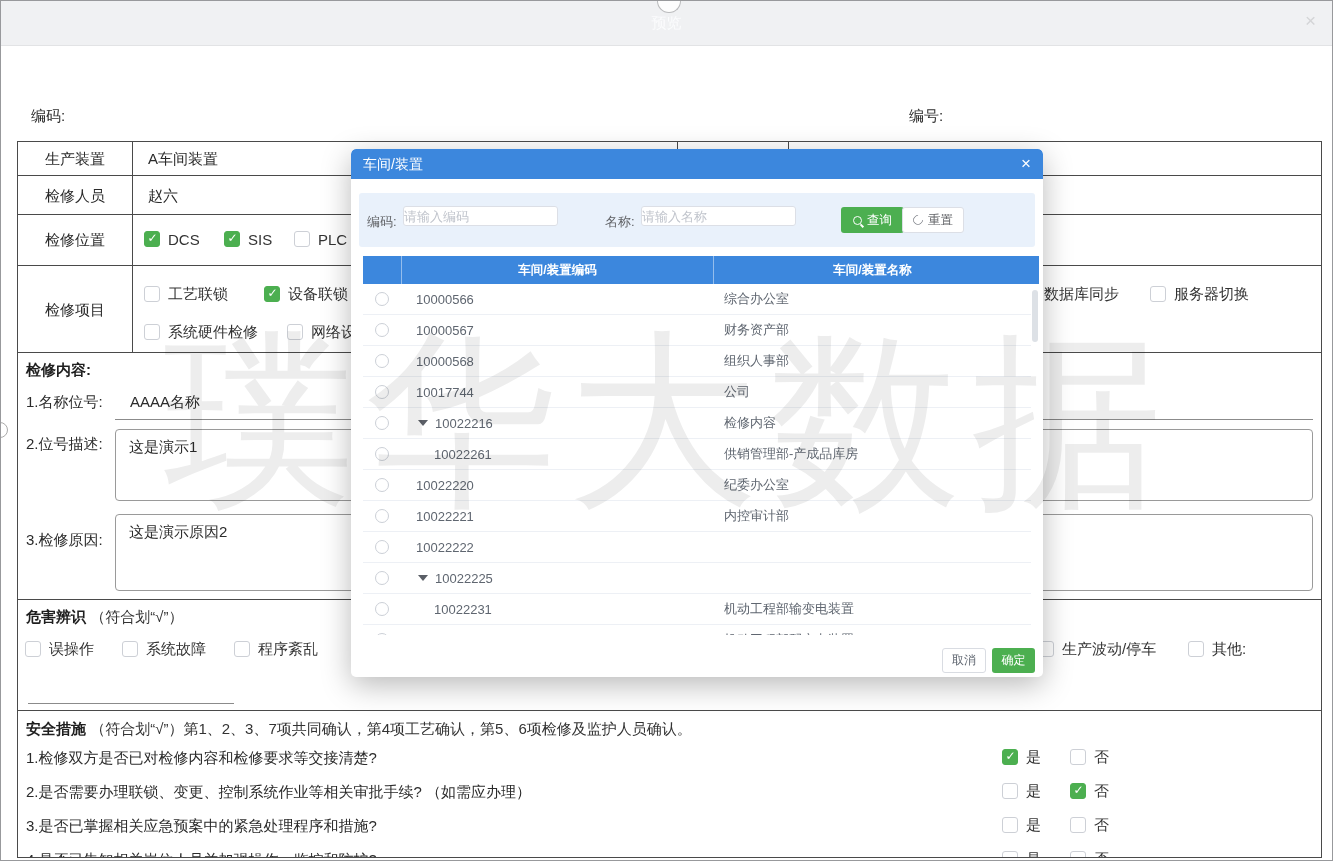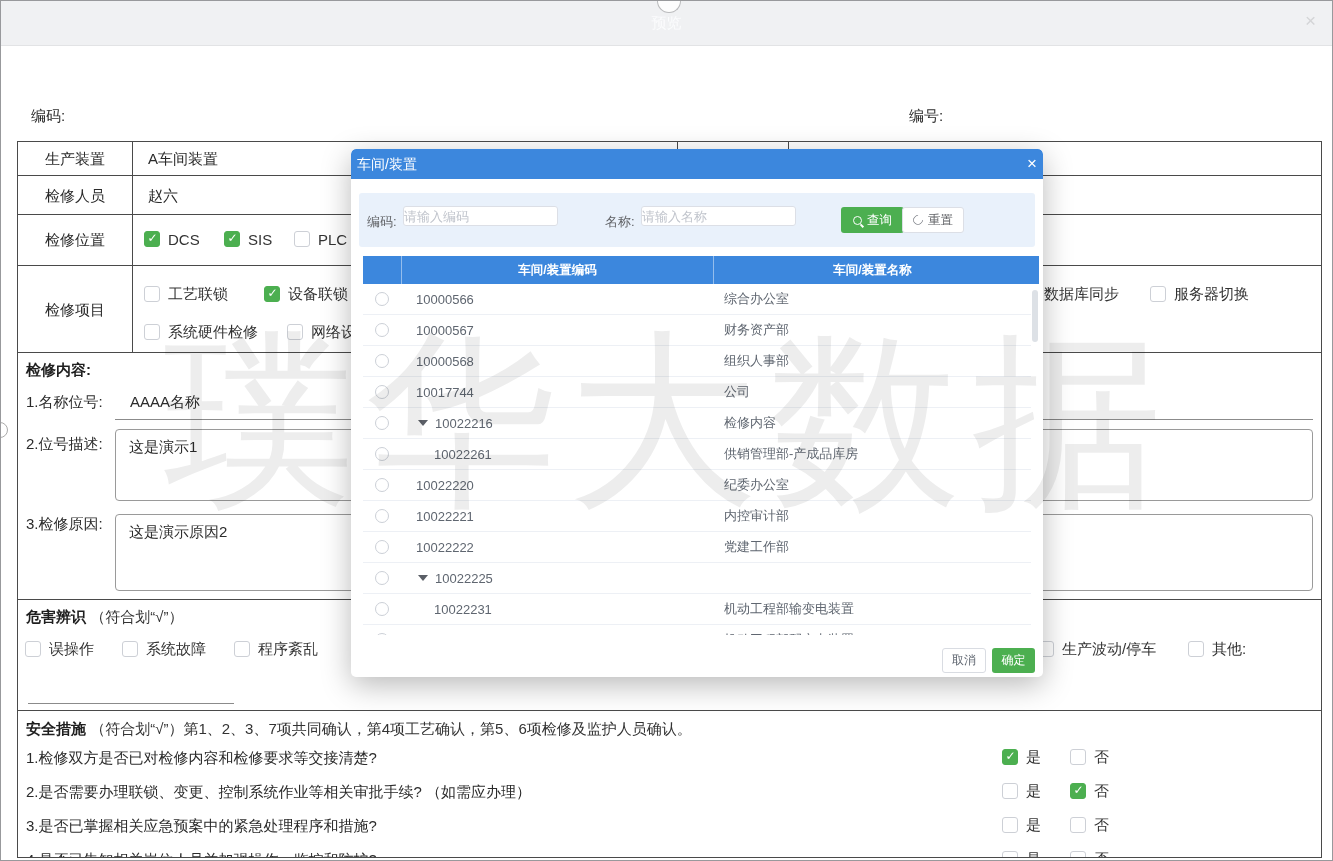--- a/index.html
+++ b/index.html
@@ -61,21 +61,21 @@
 
   
   .sec-safety { top:710px; height:147px; overflow:hidden; }
   .question { position:absolute; left:8px; font-size:15px; color:#2b2b2b; white-space:nowrap; }
 
   
   .modal { position:absolute; left:350px; top:148px; width:692px; height:528px;
            background:#fff; border-radius:5px; box-shadow:0 8px 30px rgba(0,0,0,.28);
            z-index:10; overflow:hidden; }
   .modal-header { height:30px; background:#3c87dd; color:#fff; font-size:14px;
-                  line-height:30px; padding:0 6px; border-radius:5px 5px 0 0; }
+                  line-height:30px; padding:0 12px; border-radius:5px 5px 0 0; }
   .modal-close { float:right; color:#fff; font-size:17px; cursor:pointer; line-height:30px; }
   .search-panel { position:absolute; left:8px; right:8px; top:44px; height:54px;
                   background:#e9f1fb; border-radius:3px; }
   .sp-label { position:absolute; top:20px; font-size:13px; color:#606266; }
   .sp-input { position:absolute; top:13px; width:155px; height:20px; background:#fff;
               border:1px solid #dcdfe6; border-radius:3px; font-size:13px; color:#606266;
               padding:0 0; outline:none; }
   .sp-input::placeholder { color:#c0c4cc; }
   .btn { display:inline-flex; align-items:center; justify-content:center; gap:5px;
          border-radius:3px; font-size:12.5px; cursor:pointer; border:1px solid transparent; }
@@ -192,21 +192,21 @@
     </span>
   </div>
 
   <div class="sec sec-content">
     <div class="sec-heading" style="top:8px">检修内容:</div>
     <div class="sec-label" style="top:40px">1.名称位号:</div>
     <div class="inline-value" style="top:40px">AAAA名称</div>
     <div class="u-line" style="left:97px;width:1198px;top:66px"></div>
     <div class="sec-label" style="top:82px">2.位号描述:</div>
     <div class="text-box" style="top:76px;height:72px">这是演示1</div>
-    <div class="sec-label" style="top:162px">3.检修原因:</div>
+    <div class="sec-label" style="top:178px">3.检修原因:</div>
     <div class="text-box" style="top:161px;height:77px">这是演示原因2</div>
   </div>
 
   <div class="sec sec-hazard">
     <div class="sec-heading" style="top:8px">
       <span>危害辨识</span>
       <span class="hint">（符合划“√”）</span>
     </div>
     <span class="cb" style="left:7px;top:40px">
       <span class="box"></span>
@@ -384,21 +384,20 @@
             </div>
           <div class="cell-name">内控审计部</div>
         </div>
         <div class="trow">
           <div class="cell-radio">
               <span class="radio"></span>
             </div>
           <div class="cell-code">
               <span>10022222</span>
             </div>
-          <div class="cell-name">党建工作部</div>
         </div>
         <div class="trow">
           <div class="cell-radio">
               <span class="radio"></span>
             </div>
           <div class="cell-code">
               <span class="tri"></span>
               <span>10022225</span>
             </div>
         </div>

